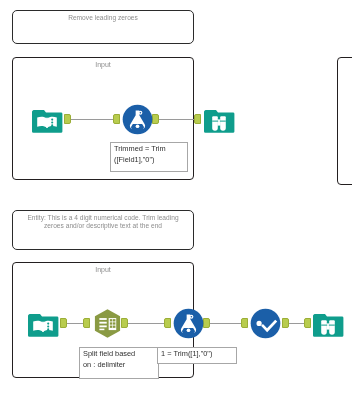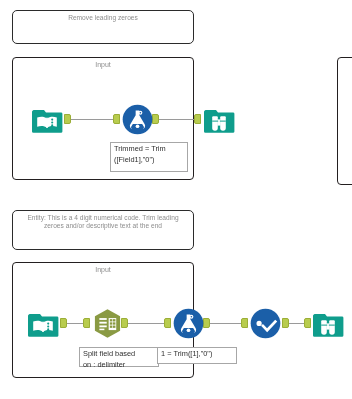--- a/index.html
+++ b/index.html
@@ -243,19 +243,19 @@
     <svg viewBox="0 0 32 32">
       <path d="M2 6 h11 l2 2.4 h15 a1.4 1.4 0 0 1 1.4 1.4 v17.6 a1.4 1.4 0 0 1 -1.4 1.4 h-27.6 a1.4 1.4 0 0 1 -1.4 -1.4 v-19.6 a1.4 1.4 0 0 1 1.4 -1.4 z" fill="#0f9d8c"></path>
       <path d="M10.2 12.2 h3.6 a1 1 0 0 1 1 1 v10.8 a2.8 2.8 0 0 1 -5.6 0 v-10.8 a1 1 0 0 1 1 -1 z" fill="#ffffff"></path>
       <path d="M18.2 12.2 h3.6 a1 1 0 0 1 1 1 v10.8 a2.8 2.8 0 0 1 -5.6 0 v-10.8 a1 1 0 0 1 1 -1 z" fill="#ffffff"></path>
       <rect x="14.4" y="15.4" width="3.2" height="6.2" fill="#ffffff"></rect>
       <rect x="9.2" y="16.6" width="6.0" height="1.0" fill="#0f9d8c"></rect>
       <rect x="16.8" y="16.6" width="6.0" height="1.0" fill="#0f9d8c"></rect>
     </svg>
   </div>
 
-  <div class="anno" style="left:79px; top:347px; width:80px; height:20px;">Split field based
+  <div class="anno" style="left:79px; top:347px; width:80px; height:32px;">Split field based
 on : delimiter</div>
 
   <div class="anno" style="left:157px; top:347px; width:80px; height:17px;">1 = Trim([1],"0")</div>
 
 
 </div>
 
 </body></html>

